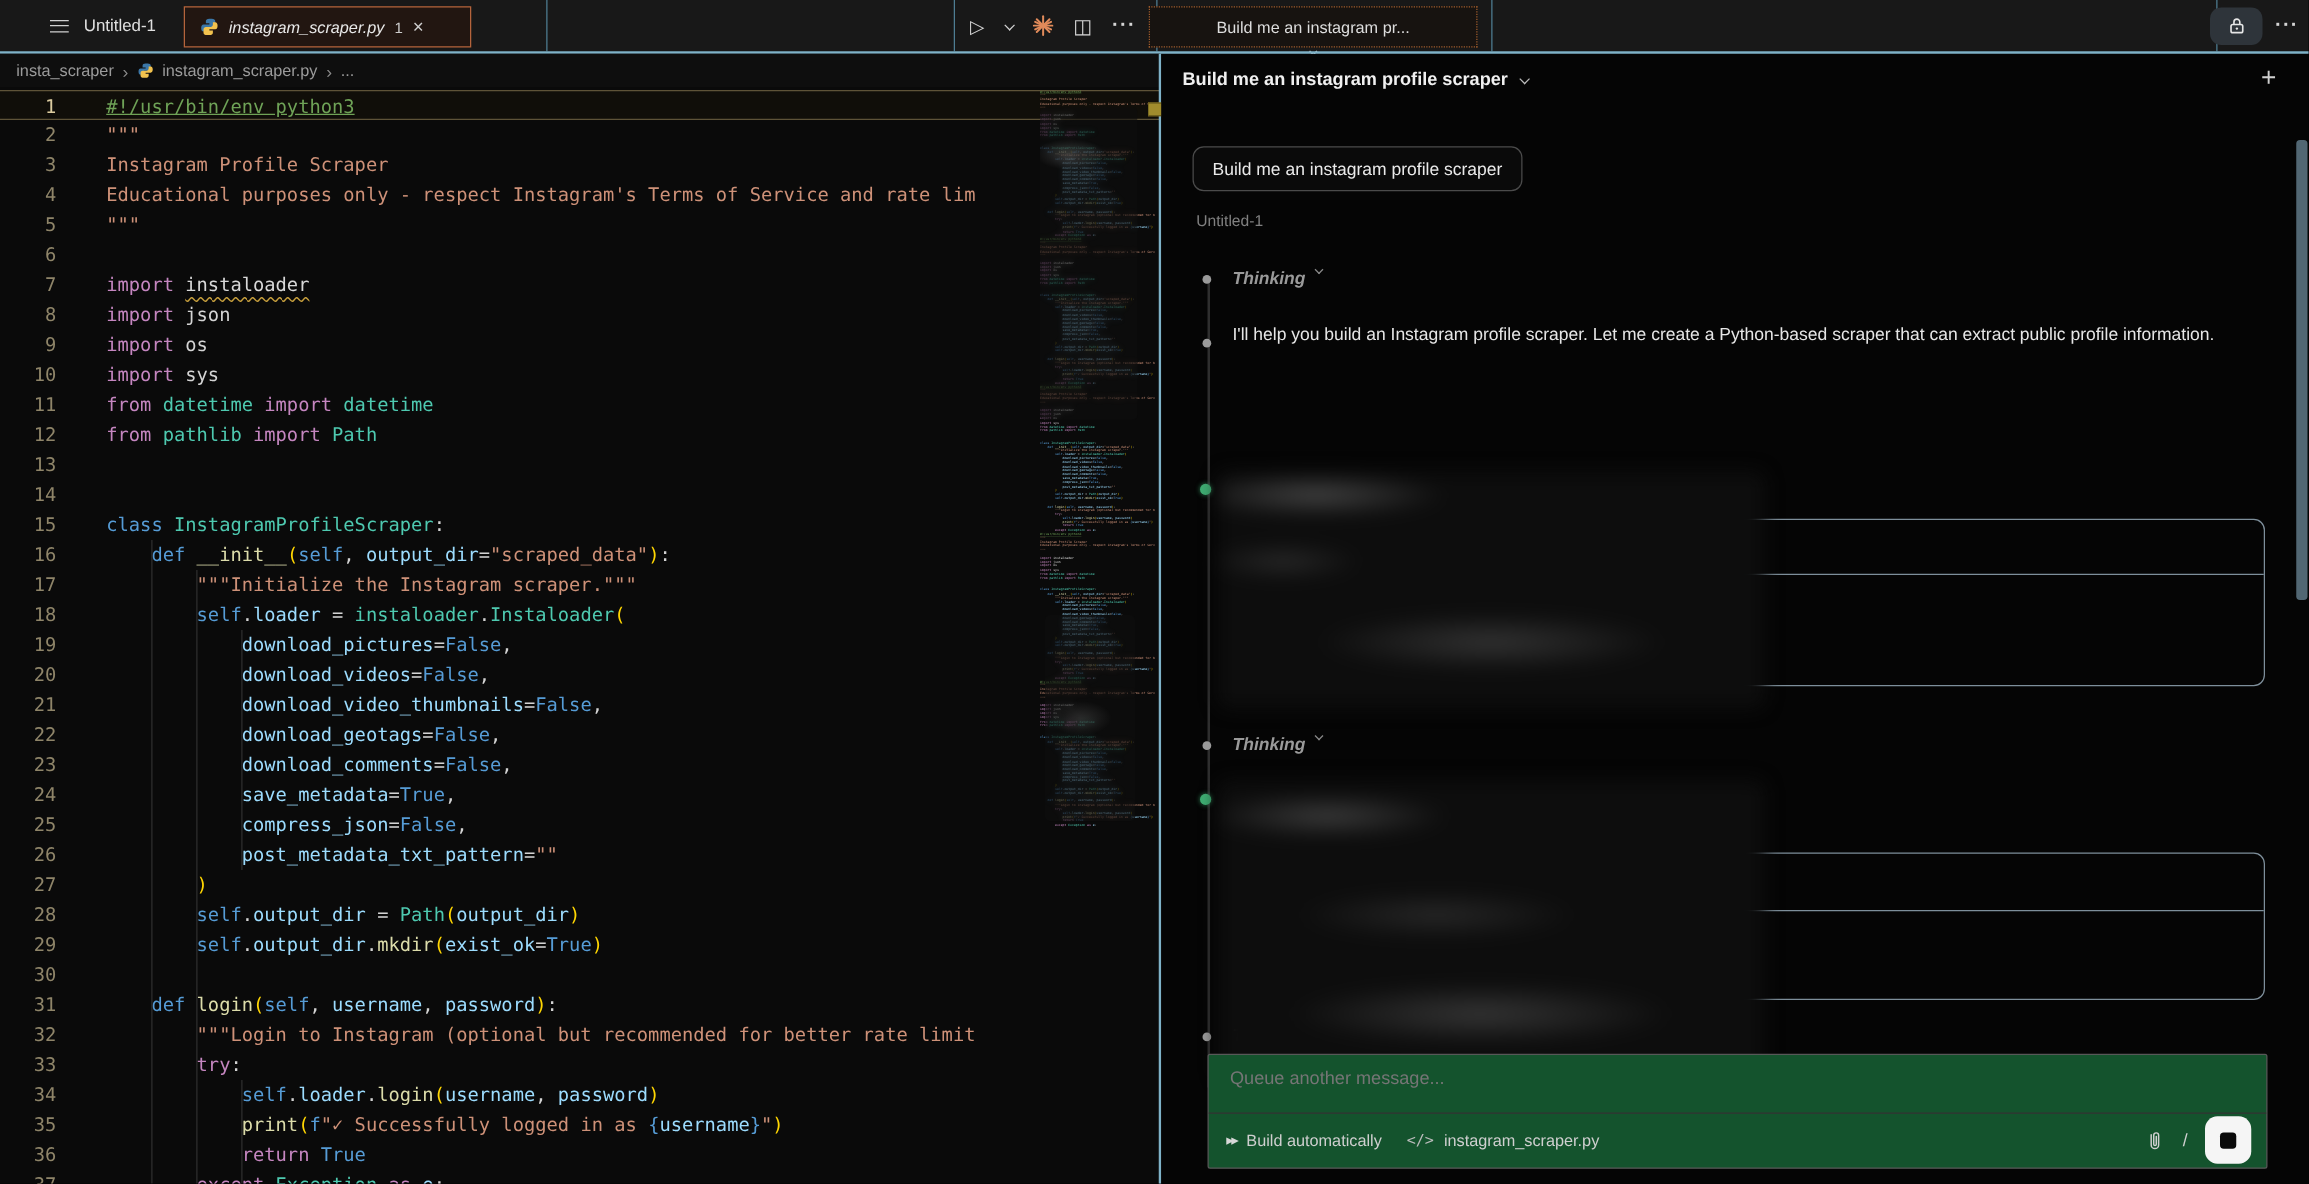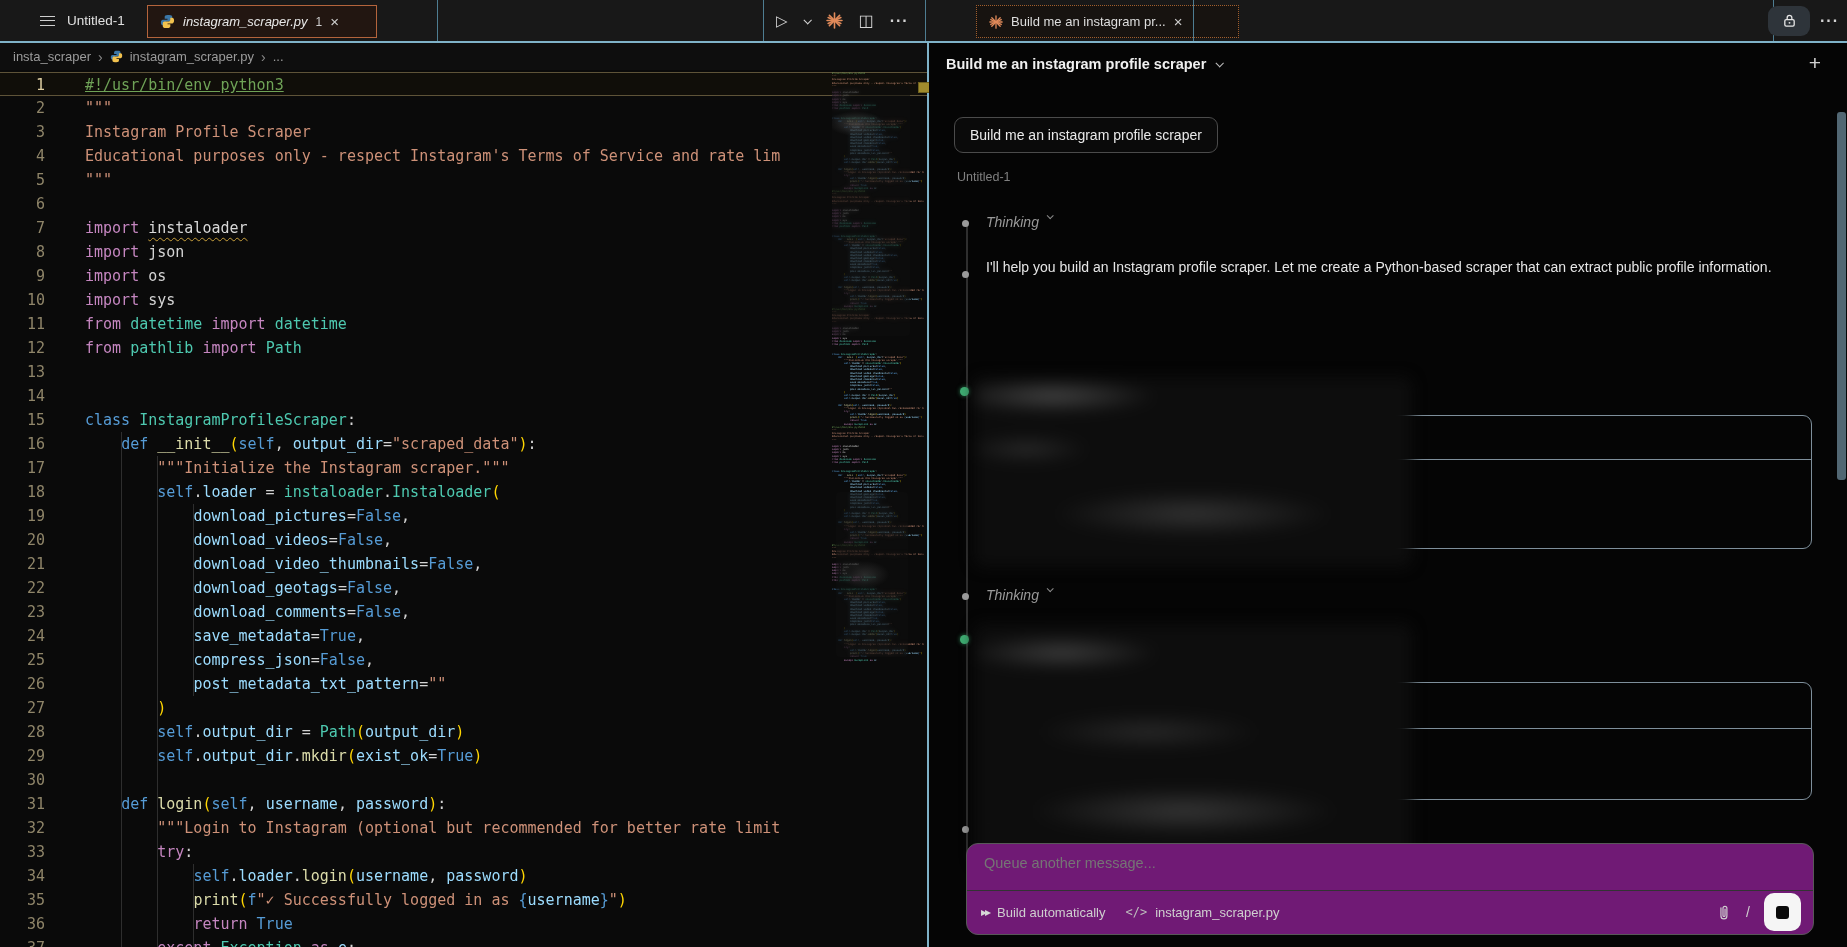--- a/index.html
+++ b/index.html
@@ -12,21 +12,21 @@
   .blueline { position:absolute; left:0; top:41px; width:1847px; height:2px; background:#7fb2c8; }
   .vsep { position:absolute; top:0; width:1px; height:41px; background:#4e7d92; }
   .menu-group { position:absolute; left:40px; top:0; height:41px; display:flex; align-items:center; gap:12px; color:#d6d6d6; }
   .hamb { width:15px; height:10px; border-top:1.6px solid #cfcfcf; border-bottom:1.6px solid #cfcfcf; position:relative; }
   .hamb::after { content:""; position:absolute; left:0; right:0; top:3px; border-top:1.6px solid #cfcfcf; }
   .menu-label { font-size:13.5px; color:#e0e0e0; }
 
   .tab { position:absolute; top:5px; height:33px; display:flex; align-items:center; gap:8px; padding:0 12px; font-size:13px; }
   .tab-editor { left:147px; width:230px; background:#221611; border:1px solid #b4643c; color:#e8e8e8; }
   .tab-editor .lbl { font-style:italic; }
-  .tab-chat { left:976px; width:263px; background:#171310; border:1px dotted #a05e2e; color:#dedede; }
+  .tab-chat { left:919px; width:263px; background:#171310; border:1px dotted #a05e2e; color:#dedede;flex-direction:column; }
   .badge { font-size:12px; color:#cccccc; }
   .closex { font-size:15px; color:#cfcfcf; line-height:1; }
 
   .tb-icons { position:absolute; left:776px; top:0; height:41px; display:flex; align-items:center; gap:16px; color:#d4d4d4; }
   .play { font-size:15px; }
   .chev { display:inline-block; width:6px; height:6px; border-right:1.4px solid currentColor; border-bottom:1.4px solid currentColor; transform:rotate(45deg) translateY(-1px); }
   .spliticon { font-size:16px; }
   .dots { font-size:16px; letter-spacing:1px; font-weight:bold; }
 
   .tb-right { position:absolute; right:8px; top:0; height:41px; display:flex; align-items:center; gap:10px; }
@@ -72,21 +72,21 @@
   .chat-header .chev { color:#bdbdbd; }
   .plus { position:absolute; right:26px; top:8px; font-size:21px; color:#d0d0d0; font-weight:300; }
 
   .pill { position:absolute; left:25px; top:74px; height:36px; display:flex; align-items:center; padding:0 15px;
           border:1px solid #4b4b4b; border-radius:9px; color:#eaeaea; font-size:14px; background:#0a0a0a; }
   .ctx-file-label { position:absolute; left:28px; top:127px; font-size:12.5px; color:#808080; }
 
   .timeline { position:absolute; left:37px; top:181px; width:1.5px; height:646px; background:#2f2f2f; }
   .dot { position:absolute; width:7px; height:7px; border-radius:50%; background:#9a9a9a; }
   .dot.green { width:9px; height:9px; background:#3fae73; box-shadow:0 0 4px rgba(63,174,115,.7); }
-  .thinking { position:absolute; left:57px; display:flex; align-items:flex-start; gap:8px; color:#9a9a9a; font-size:14px; font-style:italic; }
+  .thinking { position:absolute; left:57px; display:flex; align-items:flex-start; gap:8px; color:#9a9a9a; font-size:14px; font-style:italic;font-weight:bold; }
   .thinking .chev { width:5px; height:5px; color:#8a8a8a; }
 
   .msg { position:absolute; left:57px; top:212px; width:826px; color:#e6e6e6; font-size:14px; line-height:25px; }
   .msg .note { margin-top:9px; }
   .msg b { font-weight:bold; }
 
   .card { position:absolute; border:1px solid #7e8f9b; border-radius:9px; background:#050505; z-index:1; }
   .card .card-div { position:absolute; left:0; right:0; border-top:1px solid #7e8f9b; }
   .blob { position:absolute; border-radius:10px; filter:blur(7px); z-index:2; }
   .blob.one { left:45px; top:334px; width:438px; height:190px;
@@ -94,21 +94,21 @@
                 radial-gradient(90px 22px at 12% 38%, rgba(80,80,80,.4), transparent 70%),
                 radial-gradient(200px 34px at 50% 72%, rgba(95,95,95,.45), transparent 70%),
                 #0d0d0d; }
   .blob.two { left:45px; top:581px; width:438px; height:240px;
     background: radial-gradient(140px 26px at 20% 12%, rgba(105,105,105,.5), transparent 70%),
                 radial-gradient(160px 28px at 40% 45%, rgba(75,75,75,.42), transparent 70%),
                 radial-gradient(220px 36px at 48% 78%, rgba(100,100,100,.45), transparent 70%),
                 #0d0d0d; }
 
   .inputbox { position:absolute; left:37px; top:800px; width:848px; height:92px; border:1px solid #585858;
-              border-radius:12px; background:#701a75; z-index:6; }
+              border-radius:2px; background:#14532d; z-index:6; }
   .inputbox input { position:absolute; left:17px; top:11px; width:600px; background:transparent; border:none; outline:none;
                     color:#cccccc; font-size:14.5px; font-family:"Liberation Sans", sans-serif; }
   .input-div { position:absolute; left:0; right:0; top:46px; border-top:1px solid #333333; }
   .input-row { position:absolute; left:14px; right:12px; bottom:7px; height:30px; display:flex; align-items:center; gap:8px; color:#cfcfcf; font-size:13px; }
   .ffwd { font-size:12px; letter-spacing:-2px; color:#d8d8d8; }
   .codeglyph { font-size:12px; color:#bdbdbd; font-family:"DejaVu Sans Mono", monospace; }
   .spacer { flex:1; }
   .slash { font-size:14px; color:#d0d0d0; margin:0 6px; }
   .stopbtn { width:37px; height:38px; background:#f5f5f5; border-radius:10px; display:flex; align-items:center; justify-content:center; }
   .stopbtn .sq { width:13px; height:13px; background:#0a0a0a; border-radius:3px; }

